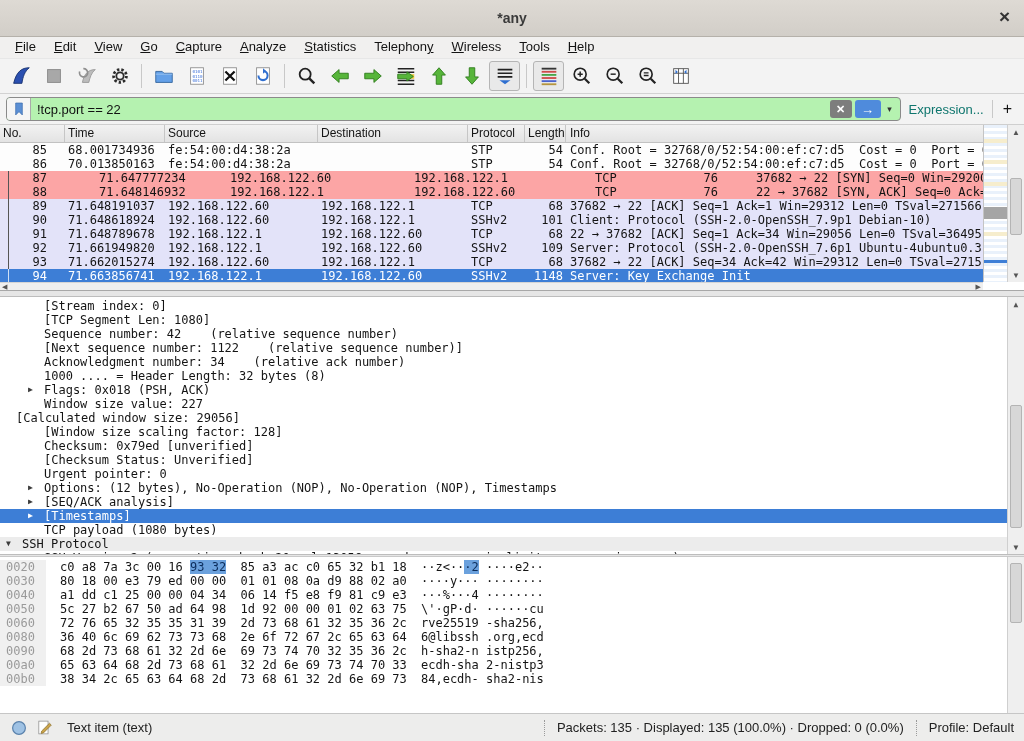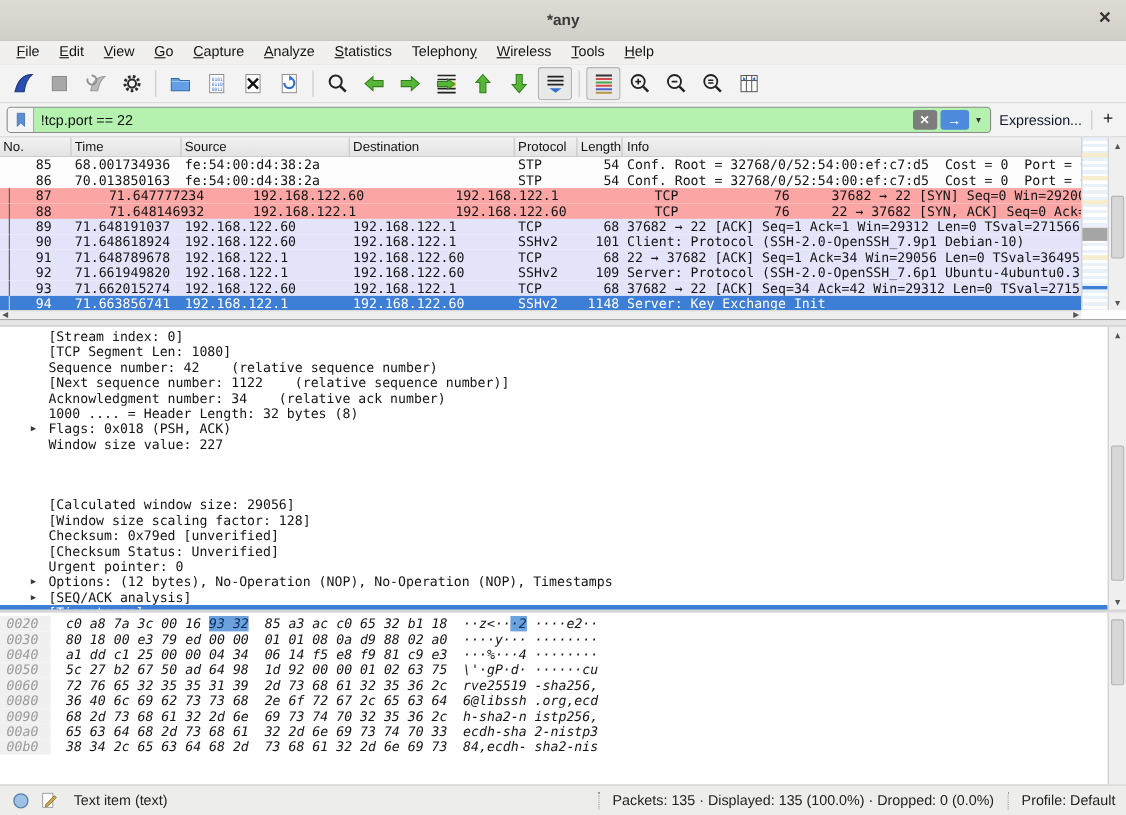--- a/index.html
+++ b/index.html
@@ -26,21 +26,21 @@
     display:flex; align-items:center; overflow:hidden; background:#b5f2b0; }
   .bookmark-btn { width:24px; height:100%; background:#f5f5f5; border-right:1px solid #aaa;
     display:flex; align-items:center; justify-content:center; }
   .filter-input { flex:1; padding:0 6px; font-size:13px; color:#111; white-space:pre; }
   .clear-btn { width:22px; height:18px; background:#7d7d7d; border-radius:3px; color:#fff;
     font-size:11px; font-weight:bold; display:flex; align-items:center; justify-content:center;
     margin-right:3px; }
   .apply-btn { width:26px; height:18px; background:#4f8bdc; border-radius:3px; color:#fff;
     font-size:13px; display:flex; align-items:center; justify-content:center; margin-right:2px; }
   .caret-btn { width:14px; font-size:9px; color:#333; text-align:center; margin-right:3px; }
-  .expr-label { font-size:13px; color:#0f172a; white-space:nowrap; }
+  .expr-label { font-size:13px; color:#0f766e; white-space:nowrap; }
   .fsep { width:1px; height:18px; background:#c8c8c8; }
   .add-label { font-size:16px; color:#141414; padding:0 6px 0 2px; }
 
   .packet-pane { height:166px; position:relative; border-bottom:1px solid #a8a8a8; }
   .plist-main { position:absolute; left:0; right:41px; top:0; bottom:8px; overflow:hidden;
     display:flex; flex-direction:column; }
   .plist-header { display:flex; height:18px; background:linear-gradient(#f2f2f2,#e3e3e3);
     border-bottom:1px solid #c2c2c2; font-size:12px; color:#141414; flex:none; }
   .ph-cell { border-right:1px solid #c6c6c6; padding:1px 3px; white-space:nowrap; overflow:hidden; }
   .plist-body { flex:1; overflow:hidden; font-family:"DejaVu Sans Mono","Liberation Mono",monospace;
@@ -83,21 +83,21 @@
   .details-pane { height:257px; background:#fff; position:relative; overflow:hidden;
     font-family:"DejaVu Sans Mono","Liberation Mono",monospace; font-size:12px; color:#141414; }
   .details-inner { position:absolute; left:0; right:17px; top:2px; }
   .dline { height:14px; line-height:14px; display:flex; white-space:pre; align-items:center; }
   .darrow { width:16px; flex:none; font-size:8px; color:#3c3c3c; text-align:left; }
   .dline.selected { background:#3d7ed6; color:#fff; }
   .dline.selected .darrow { color:#fff; }
   .dline.shaded { background:#ececec; }
   .gap2 { height:3px; background:#e6e6e6; border-top:1px solid #bdbdbd; border-bottom:1px solid #c9c9c9; }
   .hex-pane { height:156px; background:#fff; position:relative; overflow:hidden;
-    font-family:"DejaVu Sans Mono","Liberation Mono",monospace; font-size:12px; color:#141414;font-style:italic; }
+    font-family:"DejaVu Sans Mono","Liberation Mono",monospace; font-size:12px; color:#141414; }
   .hex-inner { position:absolute; left:0; right:17px; top:3px; }
   .hrow { display:flex; height:14px; line-height:14px; white-space:pre; }
   .h-off { width:46px; flex:none; background:#f0f0f0; color:#9a9a9a; padding-left:6px; }
   .h-hex { margin-left:14px; width:345px; flex:none; }
   .h-ascii { margin-left:16px; }
   .hl { background:#6ba1dd; color:#0c2d5c; }
   .pane-scroll { position:absolute; right:0; top:0; bottom:0; width:17px; background:#efefef;
     border-left:1px solid #cfcfcf; }
   .statusbar { height:28px; background:#ededec; border-top:1px solid #c6c6c6;
     display:flex; align-items:center; padding:0 10px; font-size:13px; color:#222; }
@@ -432,21 +432,21 @@
     <span class="dtext">1000 .... = Header Length: 32 bytes (8)</span>
   </div>
       <div class="dline" style="padding-left: 28px;">
     <span class="darrow">▶</span>
     <span class="dtext">Flags: 0x018 (PSH, ACK)</span>
   </div>
       <div class="dline" style="padding-left: 28px;">
     <span class="darrow"></span>
     <span class="dtext">Window size value: 227</span>
   </div>
-      <div class="dline" style="padding-left: 28px; margin-top: 41px;">
+      <div class="dline" style="">
     <span class="darrow"></span>
     <span class="dtext">[Calculated window size: 29056]</span>
   </div>
       <div class="dline" style="padding-left: 28px;">
     <span class="darrow"></span>
     <span class="dtext">[Window size scaling factor: 128]</span>
   </div>
       <div class="dline" style="padding-left: 28px;">
     <span class="darrow"></span>
     <span class="dtext">Checksum: 0x79ed [unverified]</span>

